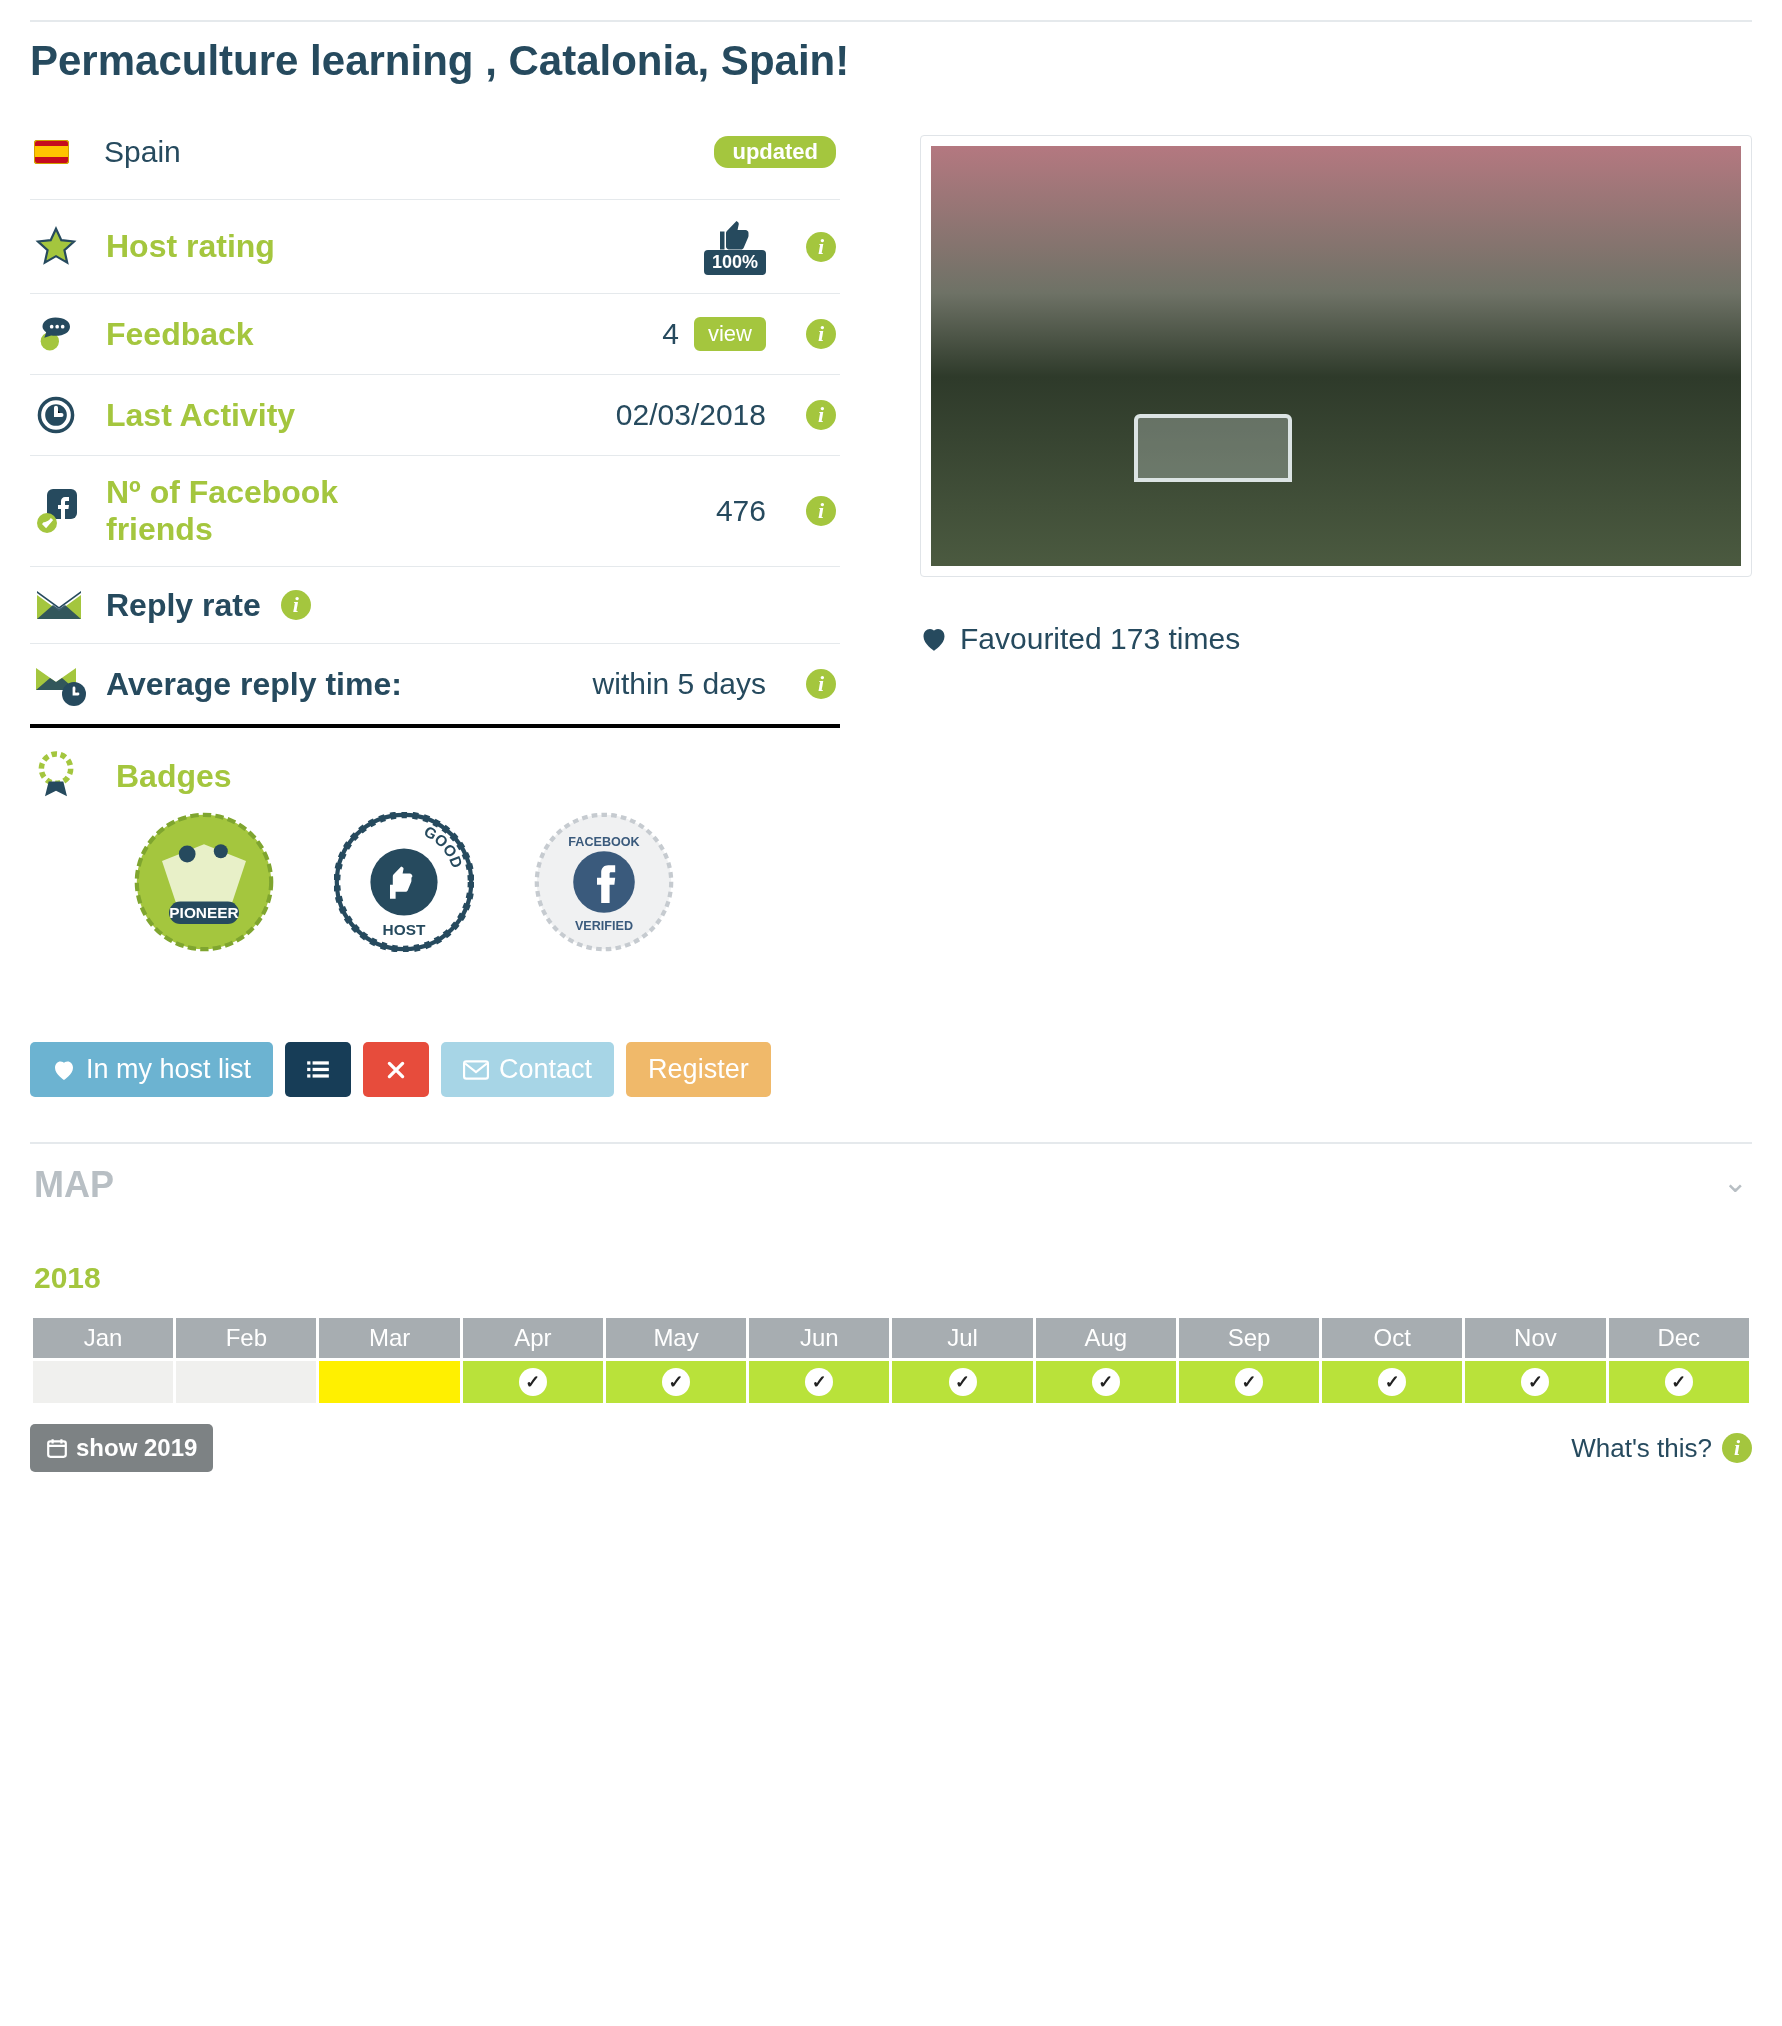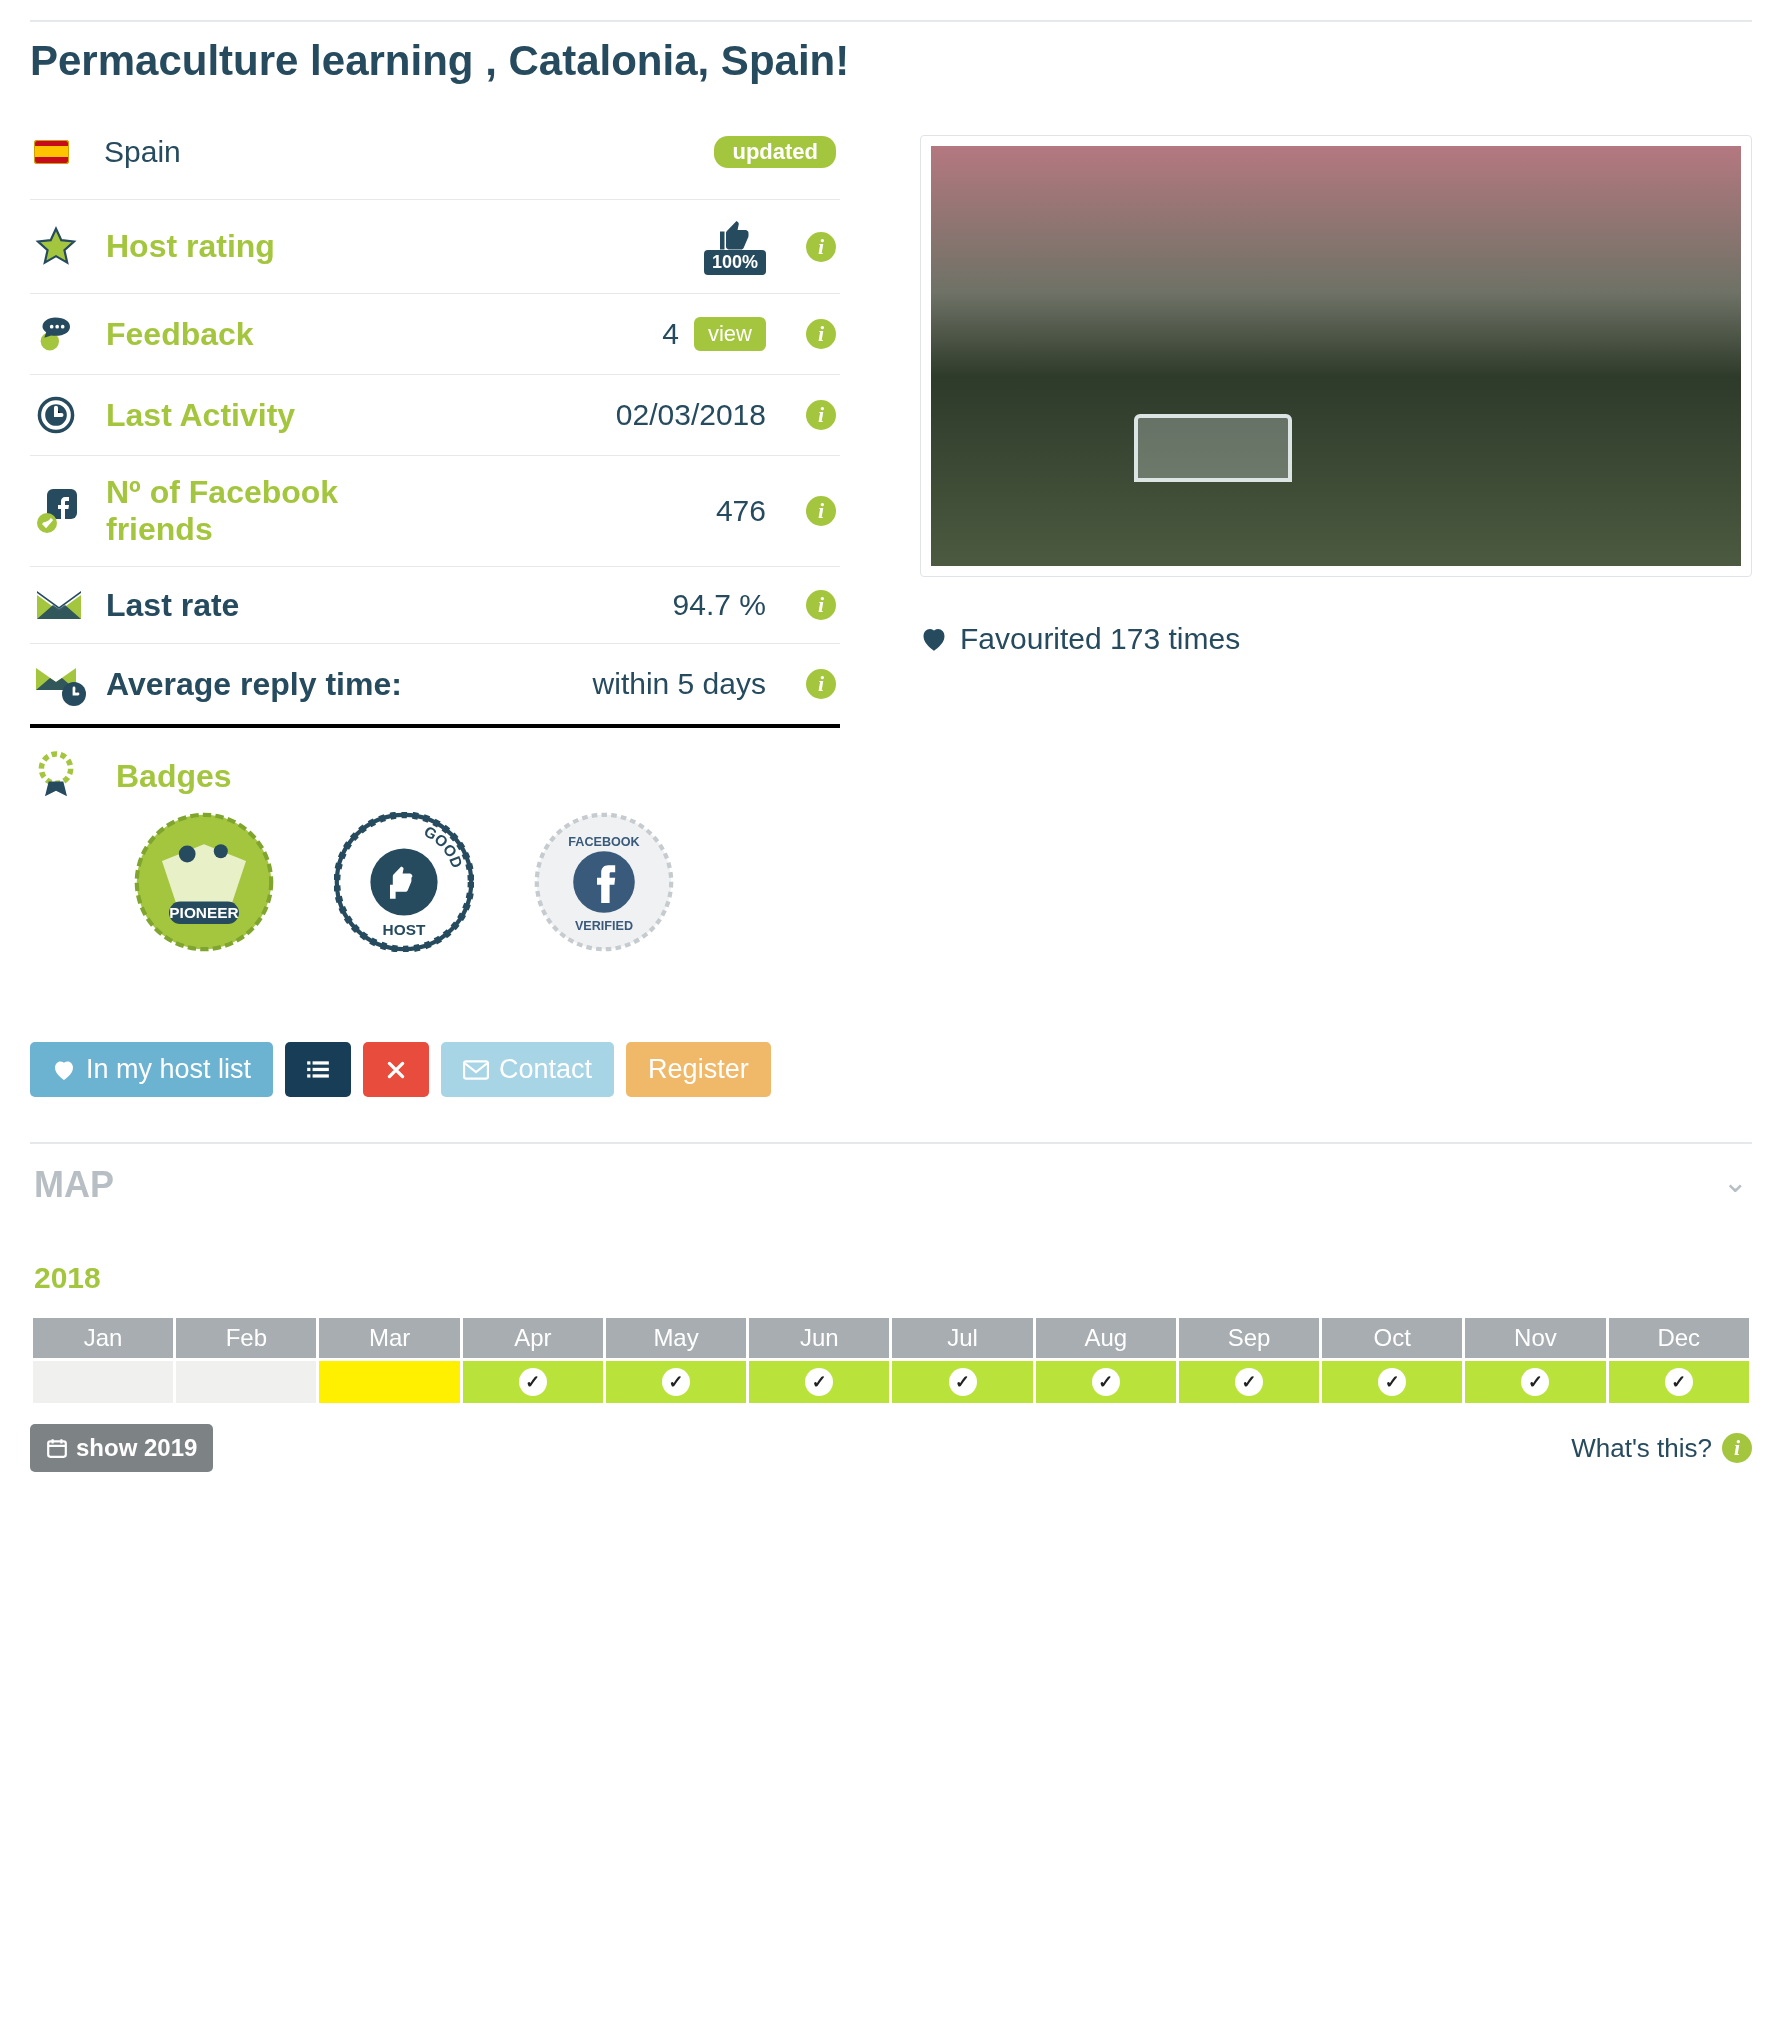--- a/index.html
+++ b/index.html
@@ -174,24 +174,21 @@
     </div>
 
     <div class="stat-row">
       <div class="stat-icon">
         <svg width="50" height="40" viewBox="0 0 24 20">
             <path fill="#264a5e" d="M1 3l11 8 11-8v1L12 12 1 4V3z"></path>
             <path fill="#a4c63e" d="M1 5l11 8 11-8v12H1V5z"></path>
             <path fill="#264a5e" d="M1 17l8-7 3 2 3-2 8 7H1z" opacity=".9"></path>
           </svg>
       </div>
-      <div class="stat-label dark">Last rate</div>
-      <div class="stat-value">
-          <span>94.7 %</span>
-        </div>
+      <div class="stat-label dark">Reply rate</div>
       <span class="info-icon">i</span>
     </div>
 
     <div class="stat-row">
       <div class="stat-icon">
         <svg width="52" height="44" viewBox="0 0 26 22">
             <path fill="#a4c63e" d="M1 3l10 7 10-7v11H1V3z"></path>
             <path fill="#264a5e" d="M1 14l7-6 3 2 3-2 7 6H1z" opacity=".9"></path>
             <circle cx="20" cy="16" r="6" fill="#264a5e"></circle>
             <path stroke="#fff" stroke-width="1.4" stroke-linecap="round" d="M20 13v3h2"></path>

